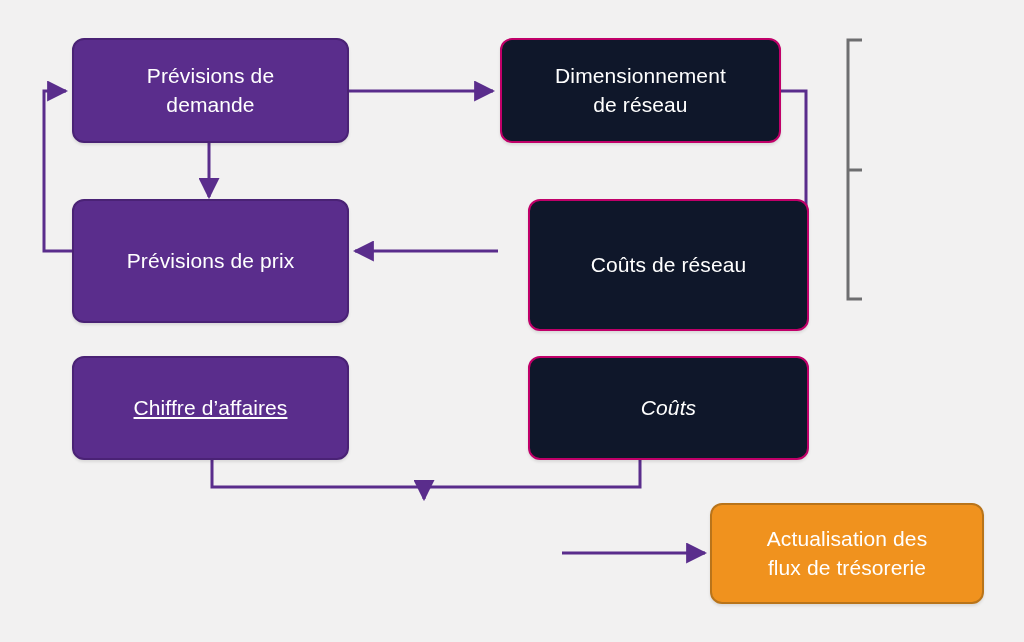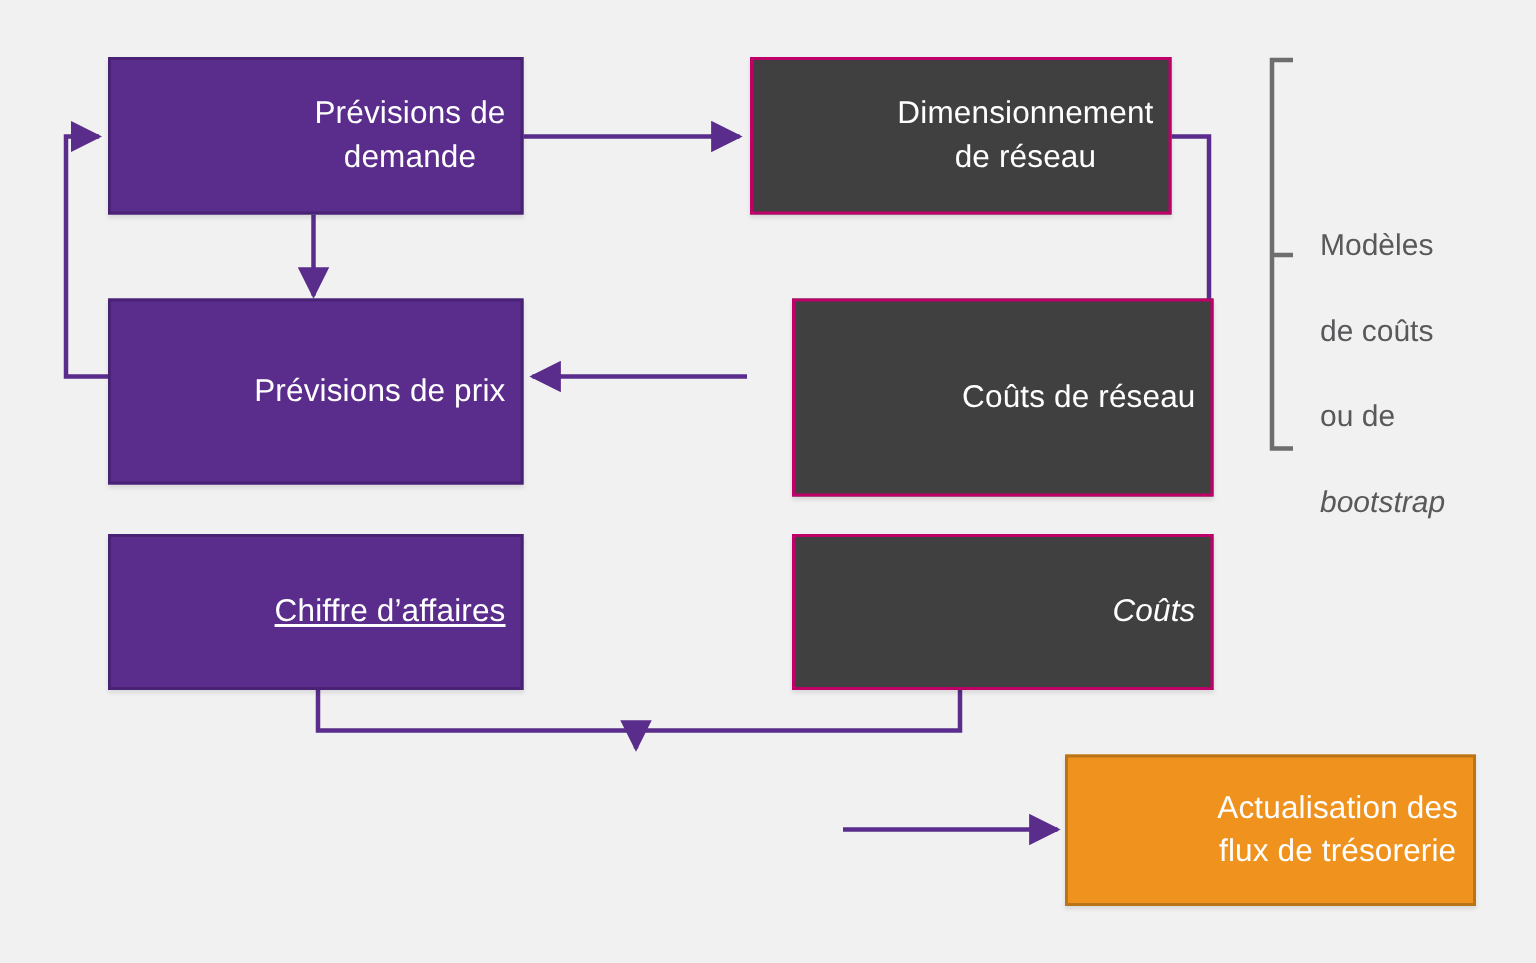--- a/index.html
+++ b/index.html
@@ -11,38 +11,38 @@
     position: relative;
     width: 1024px;
     height: 642px;
     background: #f2f1f1;
     font-family: "Liberation Sans", sans-serif;
     overflow: hidden;
   }
   .node {
     position: absolute;
     box-sizing: border-box;
-    border-radius: 0;
+    border-radius: 12px;
     display: flex;
     align-items: center;
-    justify-content: flex-end;
+    justify-content: center;
     text-align: center;
     color: #ffffff;
     font-size: 21px;
     line-height: 1.35;
     padding: 4px 10px;
     letter-spacing: 0.1px;
   }
   .node.purple {
     background: #5a2d8c;
     border: 2px solid #4a2275;
     box-shadow: 0 2px 3px rgba(0,0,0,0.10);
   }
   .node.pink {
-    background: #404040;
+    background: #0f172a;
     border: 2px solid #c00069;
     box-shadow: 0 2px 3px rgba(0,0,0,0.10);
   }
   .node.orange {
     background: #f0921e;
     border: 2px solid #b9741a;
     box-shadow: 0 2px 3px rgba(0,0,0,0.10);
   }
   .node span { display: block; }
 
@@ -134,20 +134,14 @@
   </div>
 
 
   <div class="node orange" style="left:710px; top:503px; width:274px; height:101px;">
     <div>
       <span>Actualisation des</span>
       <span>flux de trésorerie</span>
     </div>
   </div>
 
-  <div class="bracket-label" style="left:880px; top:122px; width:130px;">
-    <div>Modèles</div>
-    <div>de coûts</div>
-    <div>ou de</div>
-    <div class="ital">bootstrap</div>
-  </div>
 
 </div>
 
 </body></html>

